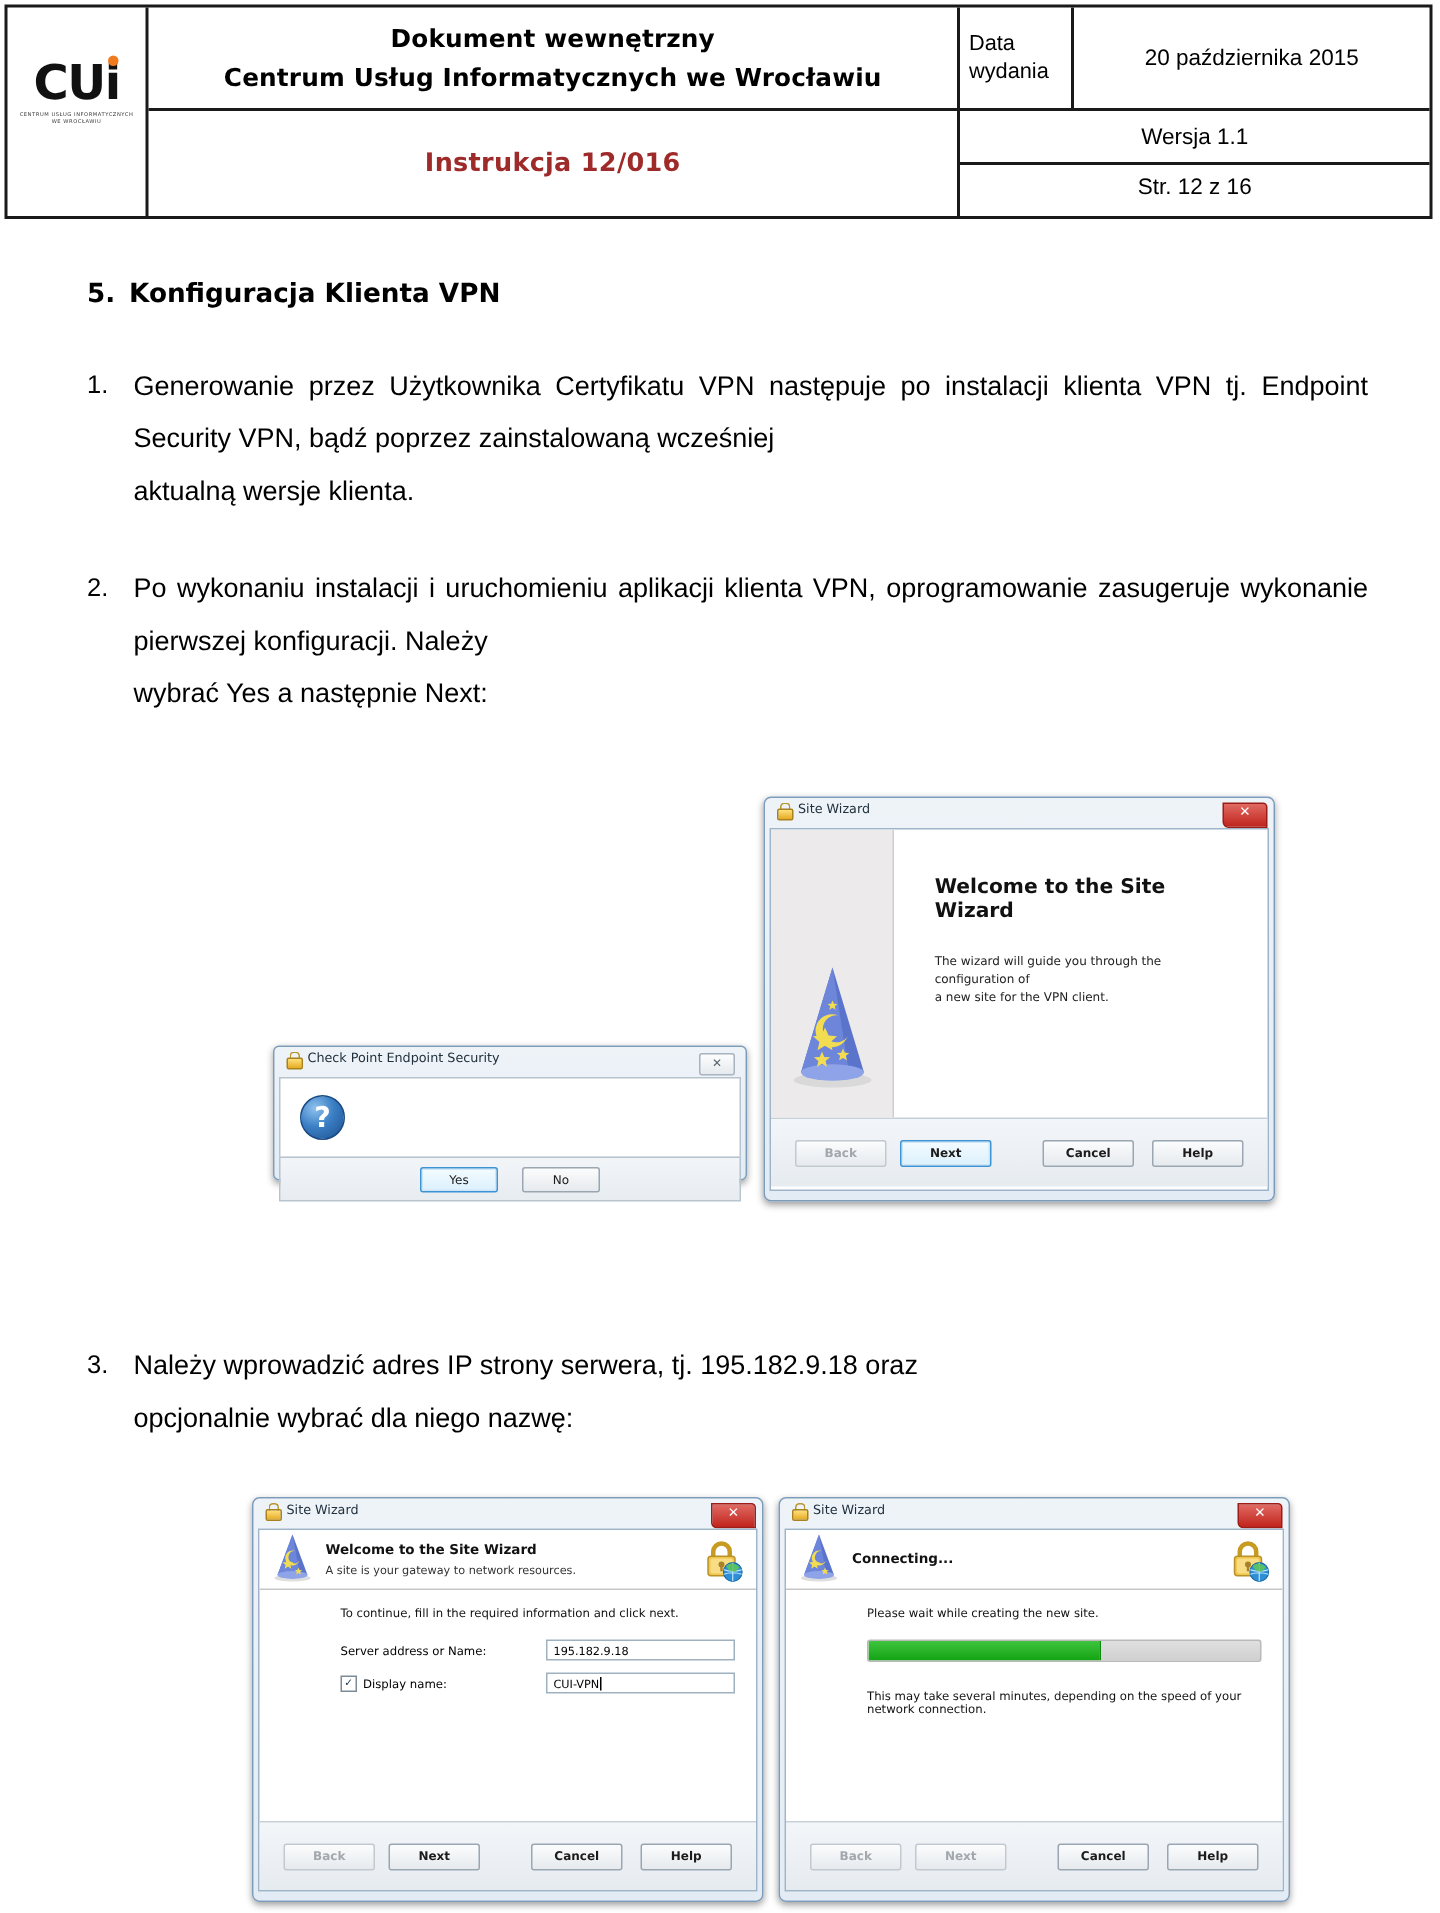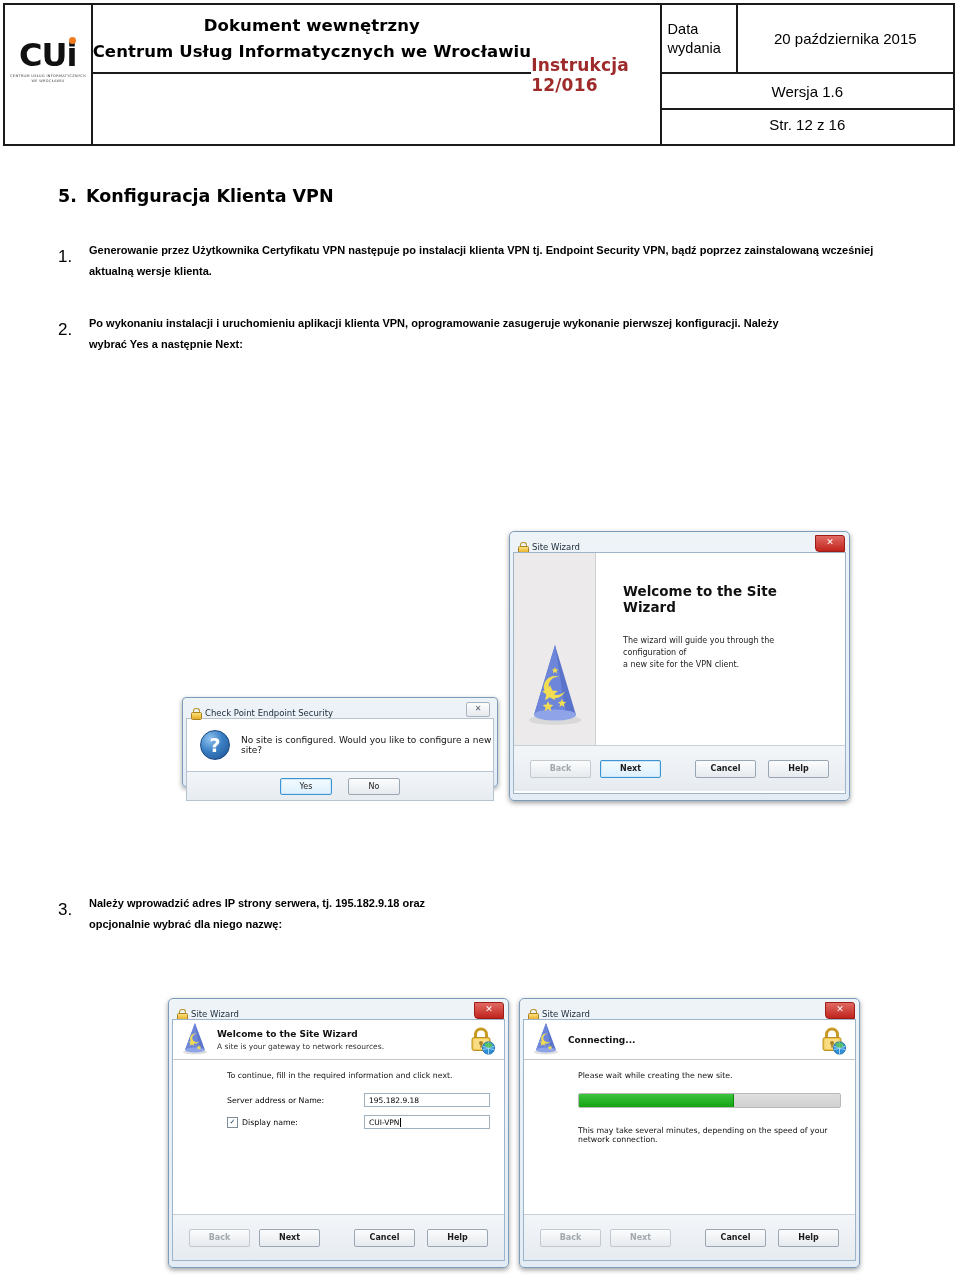--- a/index.html
+++ b/index.html
@@ -65,21 +65,21 @@
     letter-spacing: 0.35px;
     color: #3b3b3b;
     line-height: 1.55;
     font-family: "DejaVu Sans", sans-serif;
     transform: scaleX(1.02);
   }
 
   .hdr-mid-col {
     flex: 1 1 auto;
     display: flex;
-    flex-direction: row;
+    flex-direction: column;
     border-right: 2px solid #1a1a1a;
     box-sizing: border-box;
     min-width: 0;
   }
   .hdr-mid-top {
     height: 69px;
     border-bottom: 2px solid #1a1a1a;
     box-sizing: border-box;
     display: flex;
     flex-direction: column;
@@ -180,25 +180,24 @@
   }
   .num-item .num {
     width: 22px;
     flex: 0 0 22px;
     font-size: 17px;
     line-height: 1.95;
     text-align: left;
   }
   .num-item .body {
     flex: 1 1 auto;
-    font-size: 11px;
+    font-size: 18px;
     line-height: 1.95;
     text-align: justify;
     text-justify: inter-word;
-    font-weight: bold;
   }
   .num-item .body .lastline { display: block; }
 
   
   .shot {
     position: absolute;
   }
 
   
   .win {
@@ -207,21 +206,21 @@
     border: 1px solid #7c9cbb;
     border-radius: 5px;
     box-shadow: 0 2px 5px rgba(0,0,0,0.38);
     box-sizing: border-box;
     padding: 3px;
     font-family: "DejaVu Sans", sans-serif;
   }
   .win-titlebar {
     height: 17px;
     display: flex;
-    align-items: flex-end;
+    align-items: flex-start;
     padding: 0 2px 0 4px;
     position: relative;
   }
   .win-title-text {
     font-size: 8.5px;
     color: #21313d;
     margin-left: 5px;
     white-space: nowrap;
   }
   .lock-mini {
@@ -487,21 +486,21 @@
   </div>
 
   <div class="hdr-right-col">
     <div class="hdr-right-top">
       <div class="hdr-data-label">
         <div>Data</div>
         <div>wydania</div>
       </div>
       <div class="hdr-data-value">20 października 2015</div>
     </div>
-    <div class="hdr-version">Wersja 1.6</div>
+    <div class="hdr-version">Wersja 1.1</div>
     <div class="hdr-page">Str. 12 z 16</div>
   </div>
 </div>
 
 <div class="doc-body">
 
   <div class="section-head">
     <span class="num">5.</span>
     <span>Konfiguracja Klienta VPN</span>
   </div>
@@ -537,21 +536,20 @@
 
 <div class="shot" id="shot-checkpoint">
   <div class="win">
     <div class="win-titlebar">
       <span class="lock-mini"></span>
       <span class="win-title-text">Check Point Endpoint Security</span>
       <span class="btn-close-gray">✕</span>
     </div>
     <div class="cp-body">
       <span class="q-icon">?</span>
-      <span class="cp-msg">No site is configured. Would you like to configure a new site?</span>
     </div>
     <div class="cp-footer">
       <span class="wbtn focus">Yes</span>
       <span class="wbtn">No</span>
     </div>
   </div>
 </div>
 
 <div class="shot" id="shot-wizard1">
   <div class="win">

